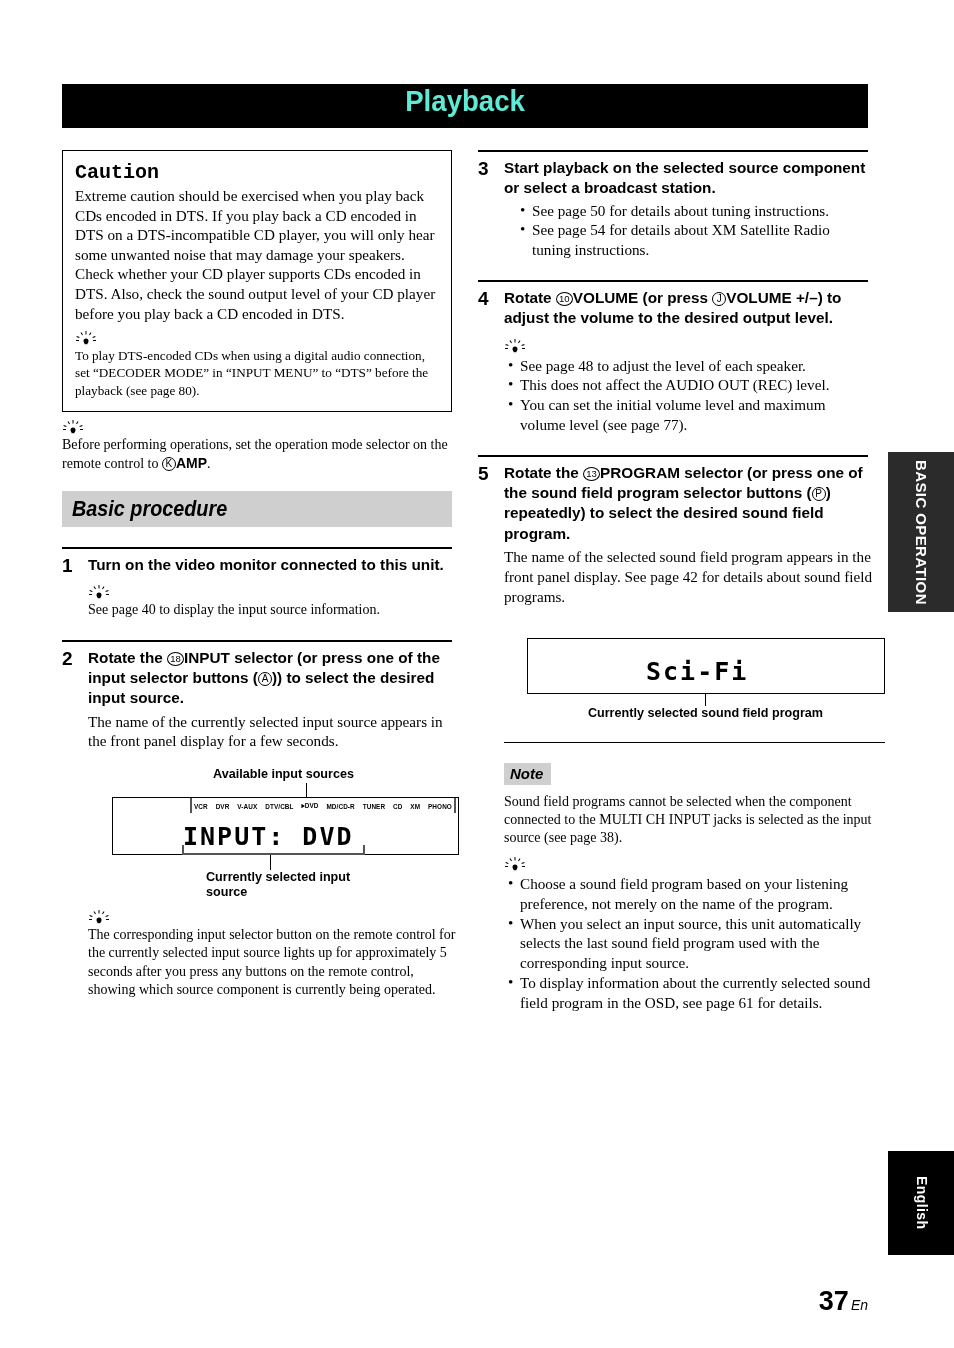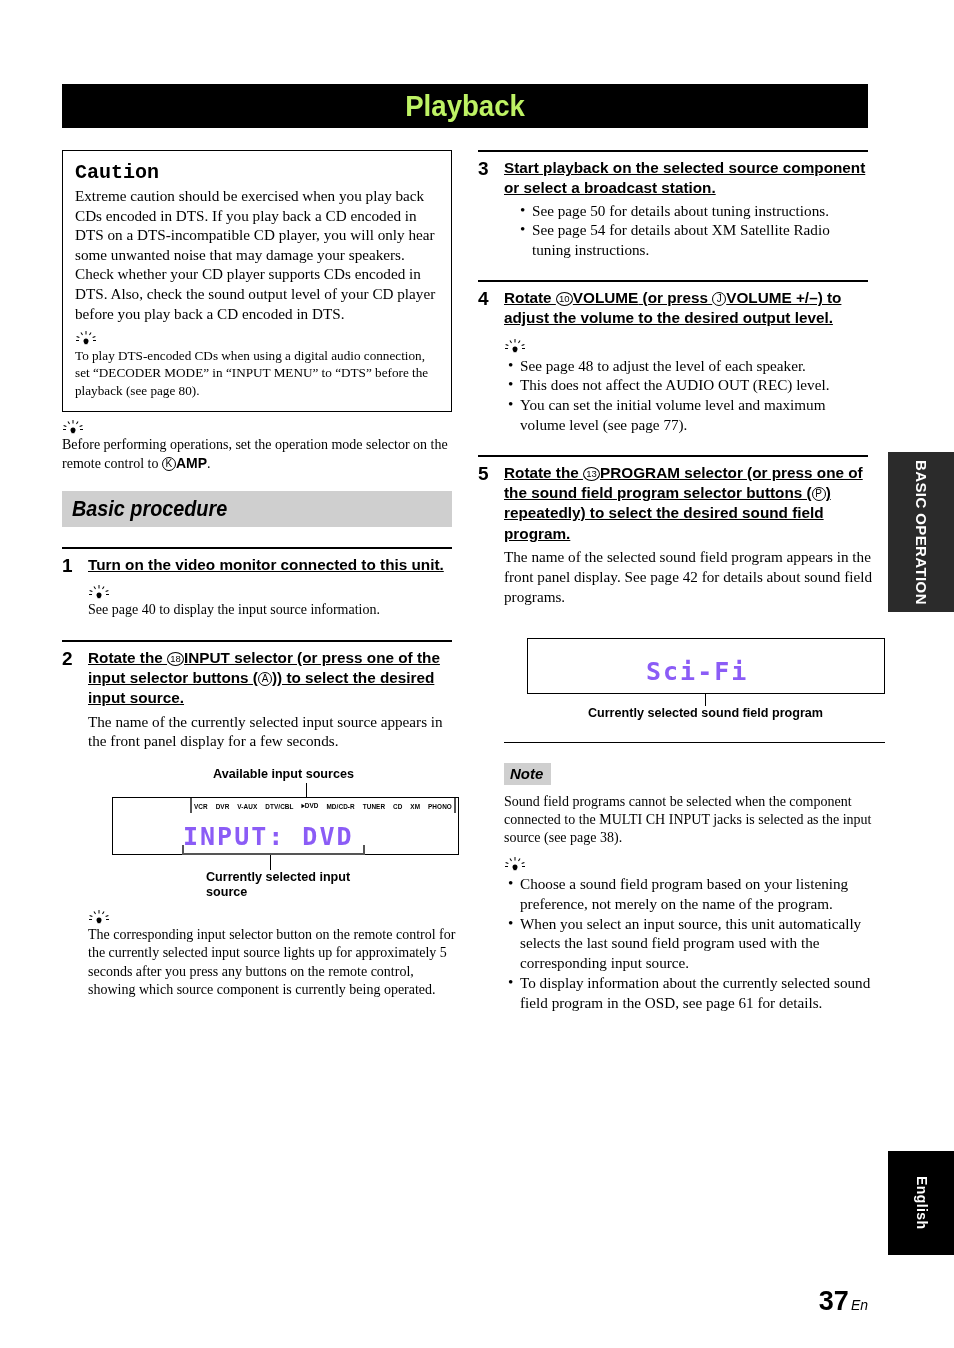--- a/index.html
+++ b/index.html
@@ -17,23 +17,22 @@
   }
 
   
   .title-bar {
     position: absolute;
     left: 62px;
     top: 84px;
     width: 806px;
     height: 44px;
     background: #000;
-    color: #bef264;
+    color: #5eead4;
     display: flex;
-    align-items: center;
     justify-content: center;
   }
   .title-bar .title-text {
     font-family: "Liberation Sans", sans-serif;
     font-weight: bold;
     font-size: 30px;
     letter-spacing: 0px;
     transform: scaleX(0.92);
   }
 
@@ -120,21 +119,20 @@
     width: 26px;
     flex: 0 0 26px;
     line-height: 1.18;
   }
   .step-body { flex: 1 1 auto; }
   .step-title {
     font-family: "Liberation Sans", sans-serif;
     font-weight: bold;
     font-size: 15.3px;
     line-height: 1.33;
-    text-decoration: underline;
   }
   .step-desc {
     font-family: "Liberation Serif", serif;
     font-size: 15.2px;
     line-height: 1.3;
     margin-top: 3px;
   }
 
   
   .circled {
@@ -211,21 +209,21 @@
     font-weight: bold;
     letter-spacing: 0.1px;
     transform: scaleY(1.25);
   }
   .dot-text {
     position: absolute;
     font-family: "DejaVu Sans Mono", monospace;
     font-weight: bold;
     font-size: 25px;
     letter-spacing: 2px;
-    color: #8b5cf6;
+    color: #000000;
   }
   .dot-input { left: 70px; top: 24px; }
   .dot-prog  { left: 118px; top: 18px; }
 
   .bracket {
     position: absolute;
     border: 2px solid #555;
     border-top: none;
     height: 8px;
   }

